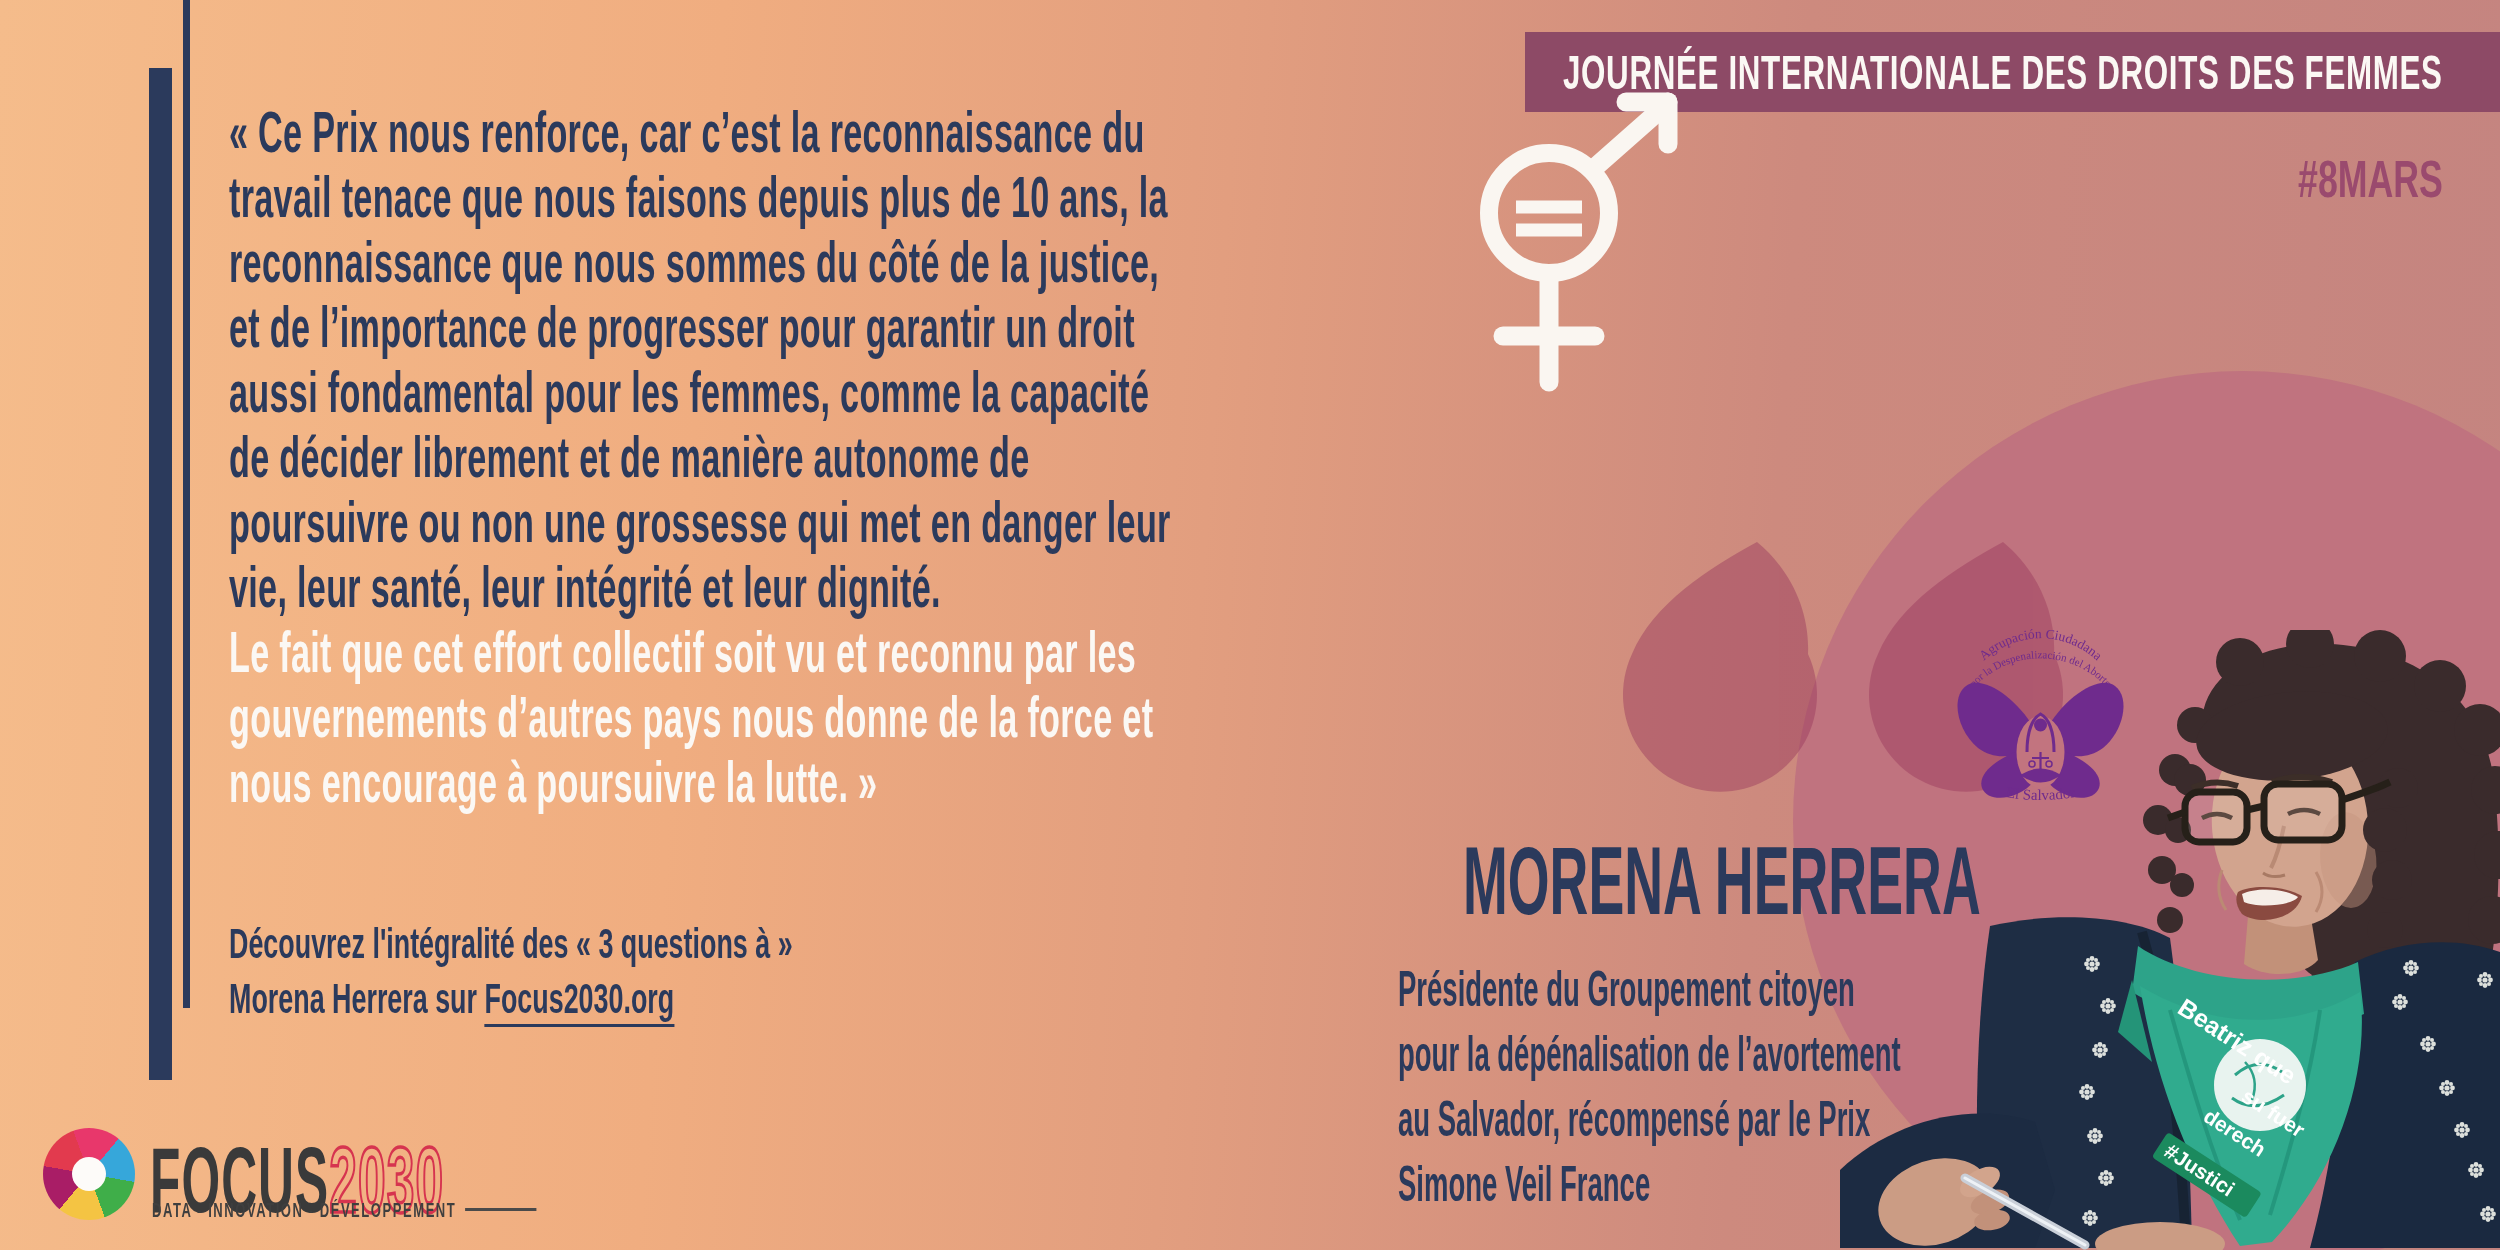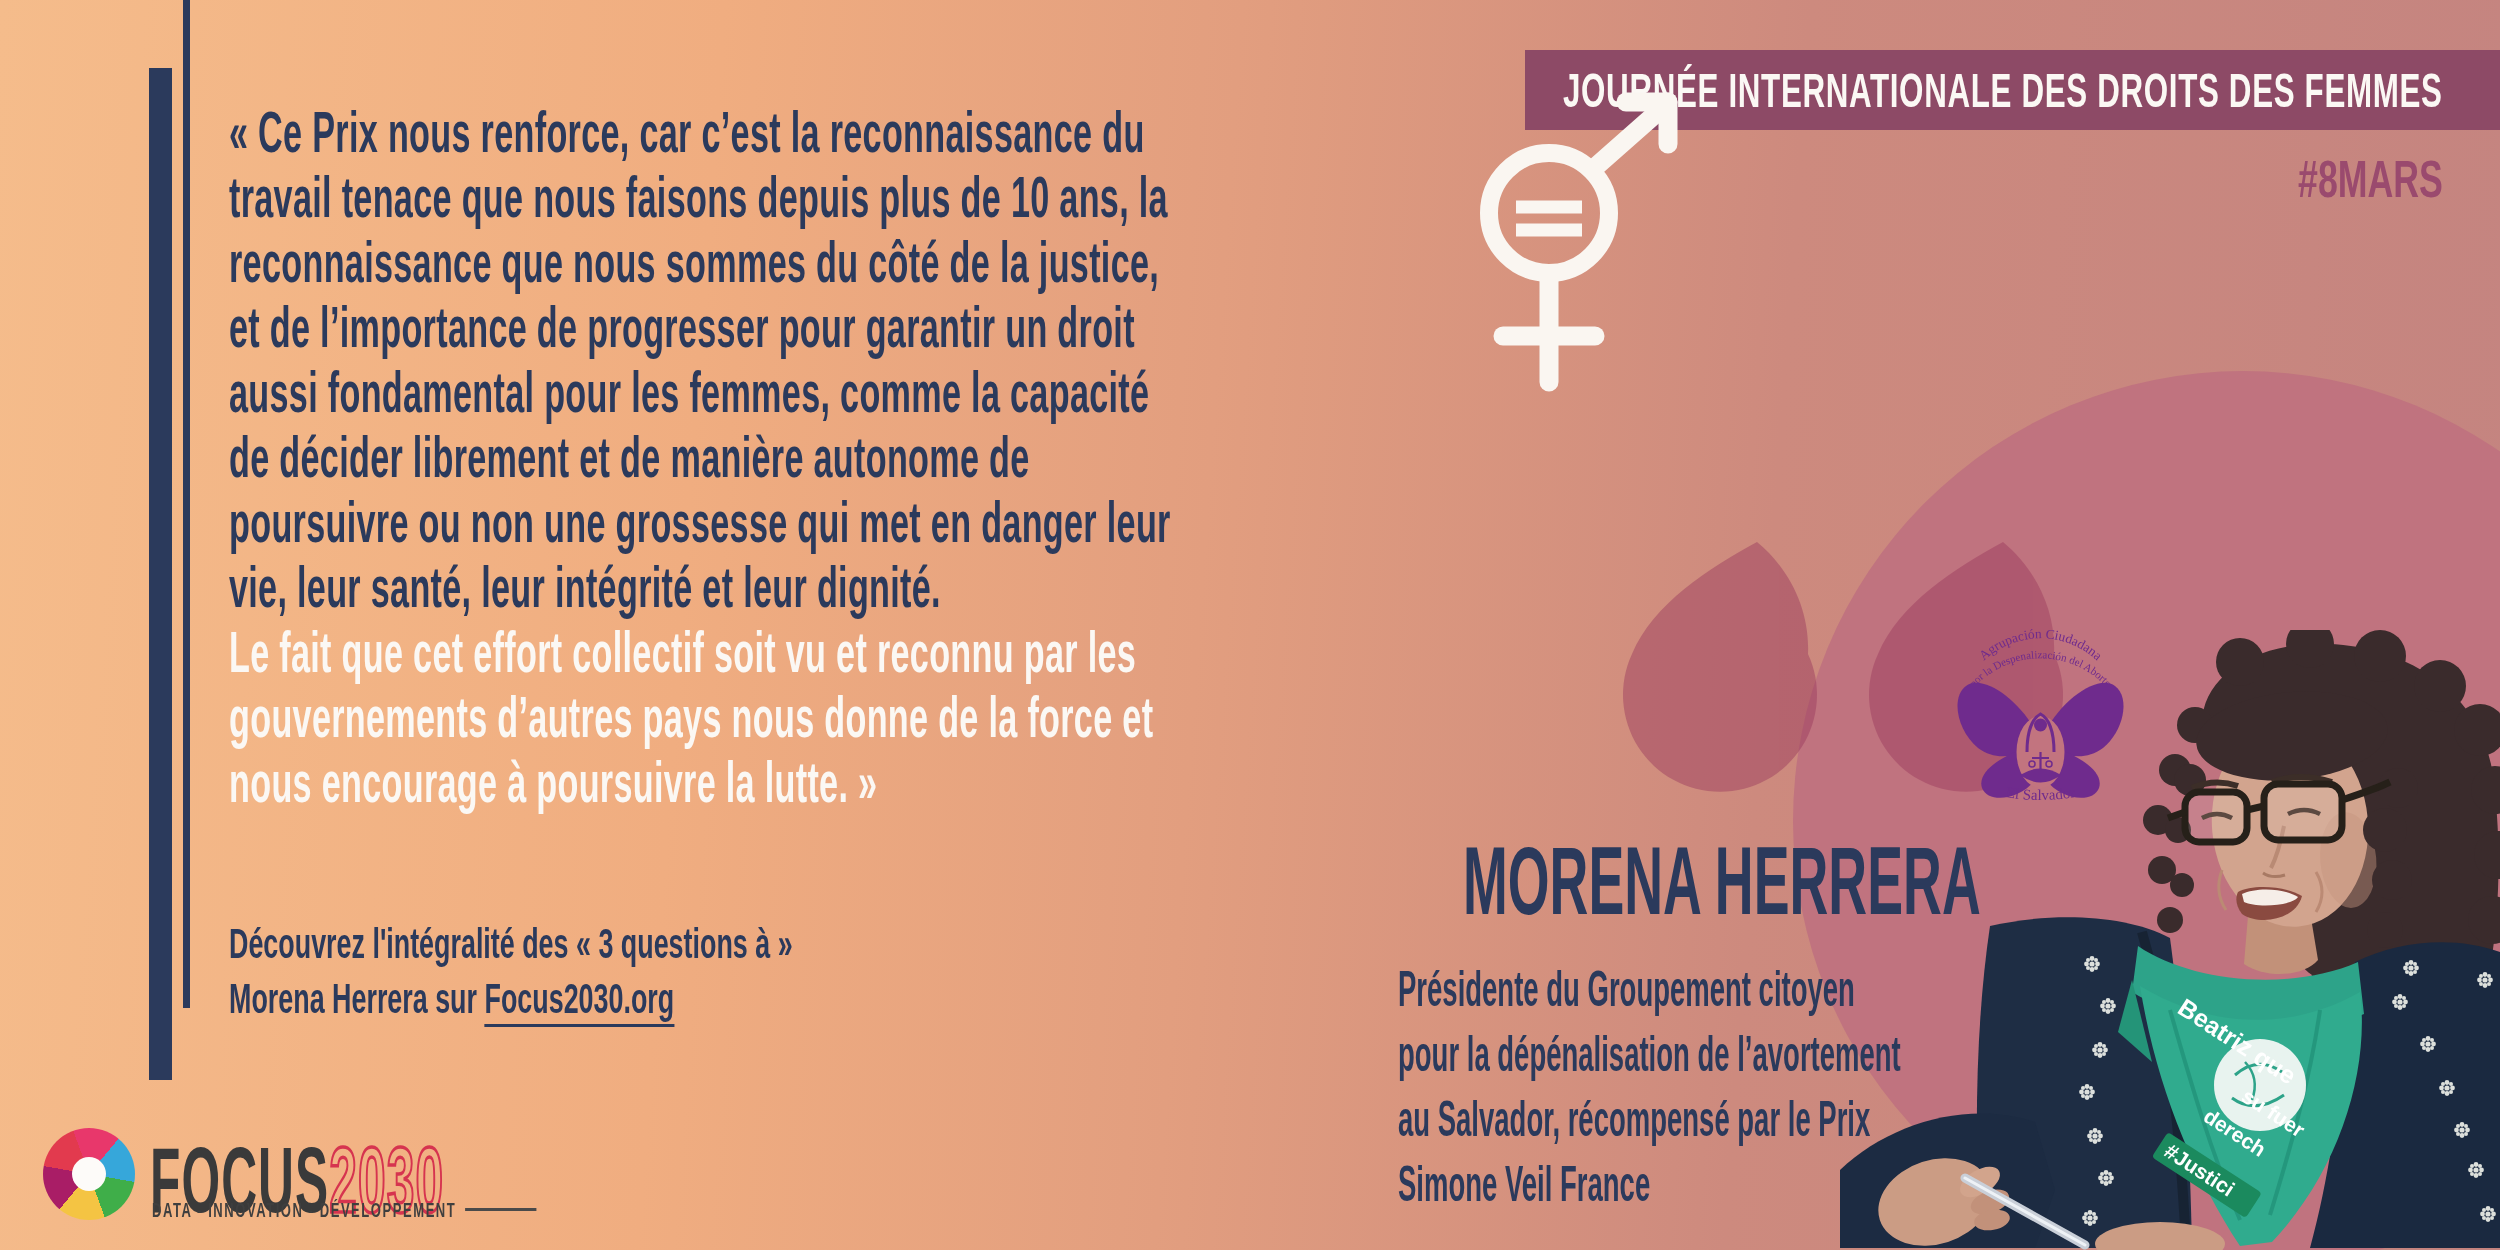--- a/index.html
+++ b/index.html
@@ -15,21 +15,21 @@
 
   .quote{position:absolute;left:229px;top:100px;font-size:57px;font-weight:bold;line-height:65px;
          white-space:pre-line;transform:scaleX(.60);transform-origin:left top;letter-spacing:.5px;}
   .quote-main{color:#2b3a5c;}
   .quote-hl{color:#fbf8f4;}
 
   .footer-note{position:absolute;left:229px;top:916px;font-size:42px;font-weight:bold;color:#2b3a5c;
                line-height:55px;transform:scaleX(.64);transform-origin:left top;white-space:nowrap;}
   .link{border-bottom:3px solid #2b3a5c;padding-bottom:2px;}
 
-  .banner{position:absolute;left:1525px;top:50px;width:975px;height:80px;background:#8d4a66;display:flex;align-items:center;}
+  .banner{position:absolute;left:1525px;top:32px;width:975px;height:80px;background:#8d4a66;display:flex;align-items:center;}
   .banner-text{margin-left:38px;font-size:49px;font-weight:bold;color:#fbf8f4;white-space:nowrap;
                letter-spacing:1px;transform:scaleX(.64);transform-origin:left center;}
   .hashtag{position:absolute;right:57px;top:150px;font-size:51px;font-weight:bold;color:#9a4a6e;
            white-space:nowrap;transform:scaleX(.70);transform-origin:right top;}
 
   .gender-icon{position:absolute;left:1468px;top:86px;width:232px;height:312px;}
   .quotes-icon{position:absolute;left:1600px;top:535px;width:490px;height:270px;}
   .ngo-logo{position:absolute;left:1948px;top:612px;width:185px;height:200px;}
   .photo{position:absolute;left:1840px;top:630px;width:660px;height:620px;}
 

